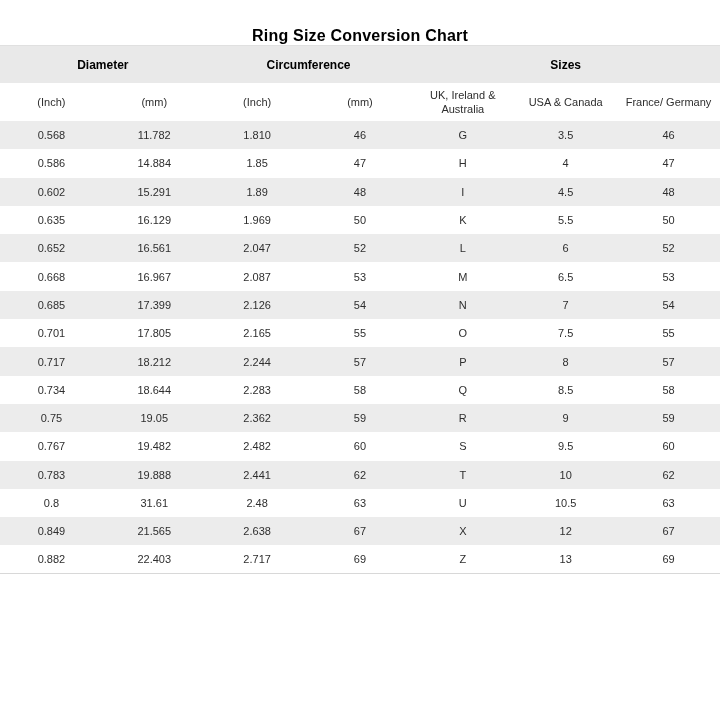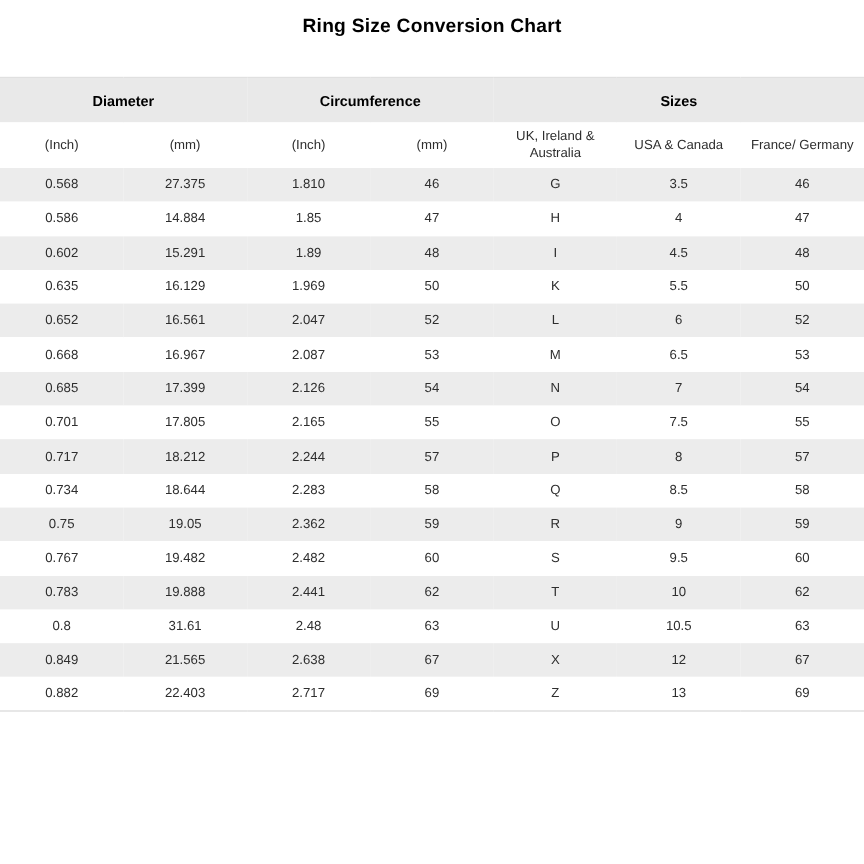--- a/index.html
+++ b/index.html
@@ -12,32 +12,31 @@
   }
   html,body{margin:0;padding:0;}
   body{
     width:720px;height:720px;
     background:var(--bg);
     font-family:"Liberation Sans","DejaVu Sans",sans-serif;
     color:var(--text);
     overflow:hidden;
   }
   .page-title{
-    margin:12px;
-    padding-top:2px;
+    margin:0;
+    padding-top:27px;
     height:18px;
     line-height:18px;
     font-size:16px;
     font-weight:bold;
     text-align:center;
     color:var(--title-color);
     letter-spacing:0.2px;
   }
   table.ring-table{
-    margin-top:32px;
     width:720px;
     border-collapse:collapse;
     table-layout:fixed;
     font-size:11px;
     border-top:1px solid #e0e0e0;
     border-bottom:1px solid var(--border);
   }
   tr.group-header-row th{
     height:37px;
     background:var(--header-band);
@@ -86,21 +85,21 @@
         <th>(Inch)</th>
         <th>(mm)</th>
         <th>UK, Ireland &amp; Australia</th>
         <th>USA &amp; Canada</th>
         <th>France/ Germany</th>
       </tr>
   </thead>
   <tbody>
       <tr class="data-row">
         <td>0.568</td>
-        <td>27.375</td>
+        <td>11.782</td>
         <td>1.810</td>
         <td>46</td>
         <td>G</td>
         <td>3.5</td>
         <td>46</td>
       </tr>
       <tr class="data-row">
         <td>0.586</td>
         <td>14.884</td>
         <td>1.85</td>

